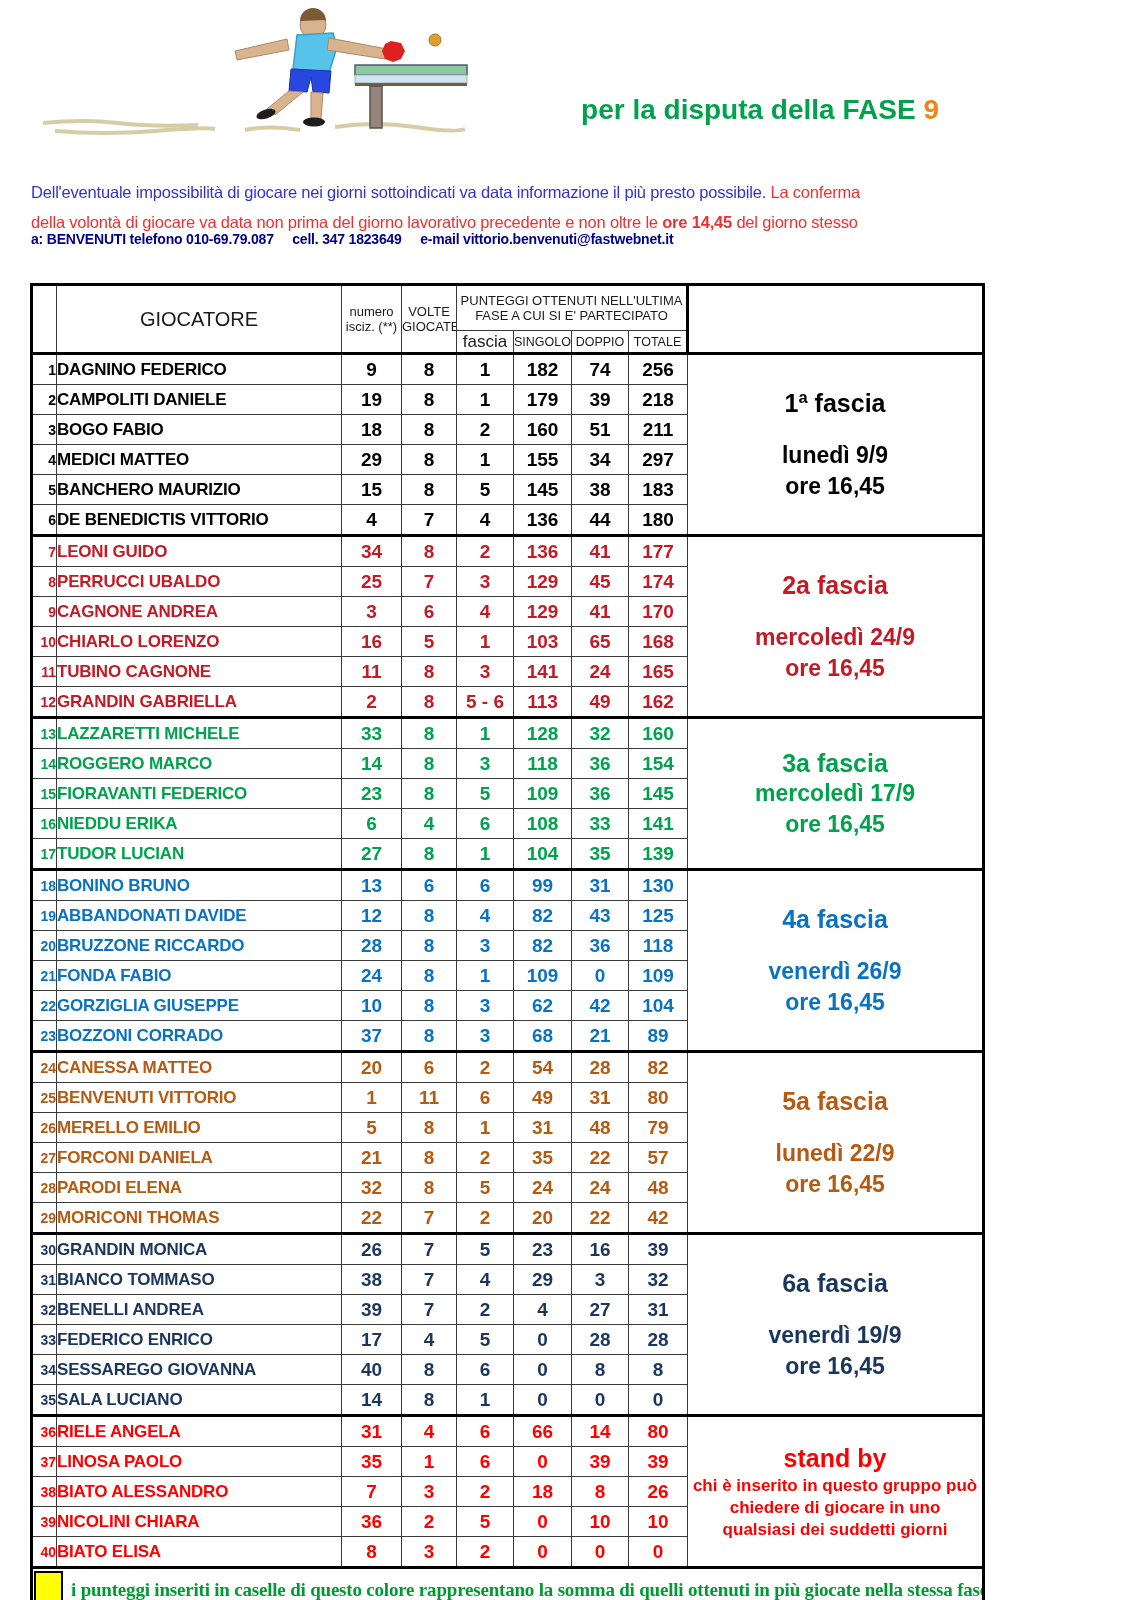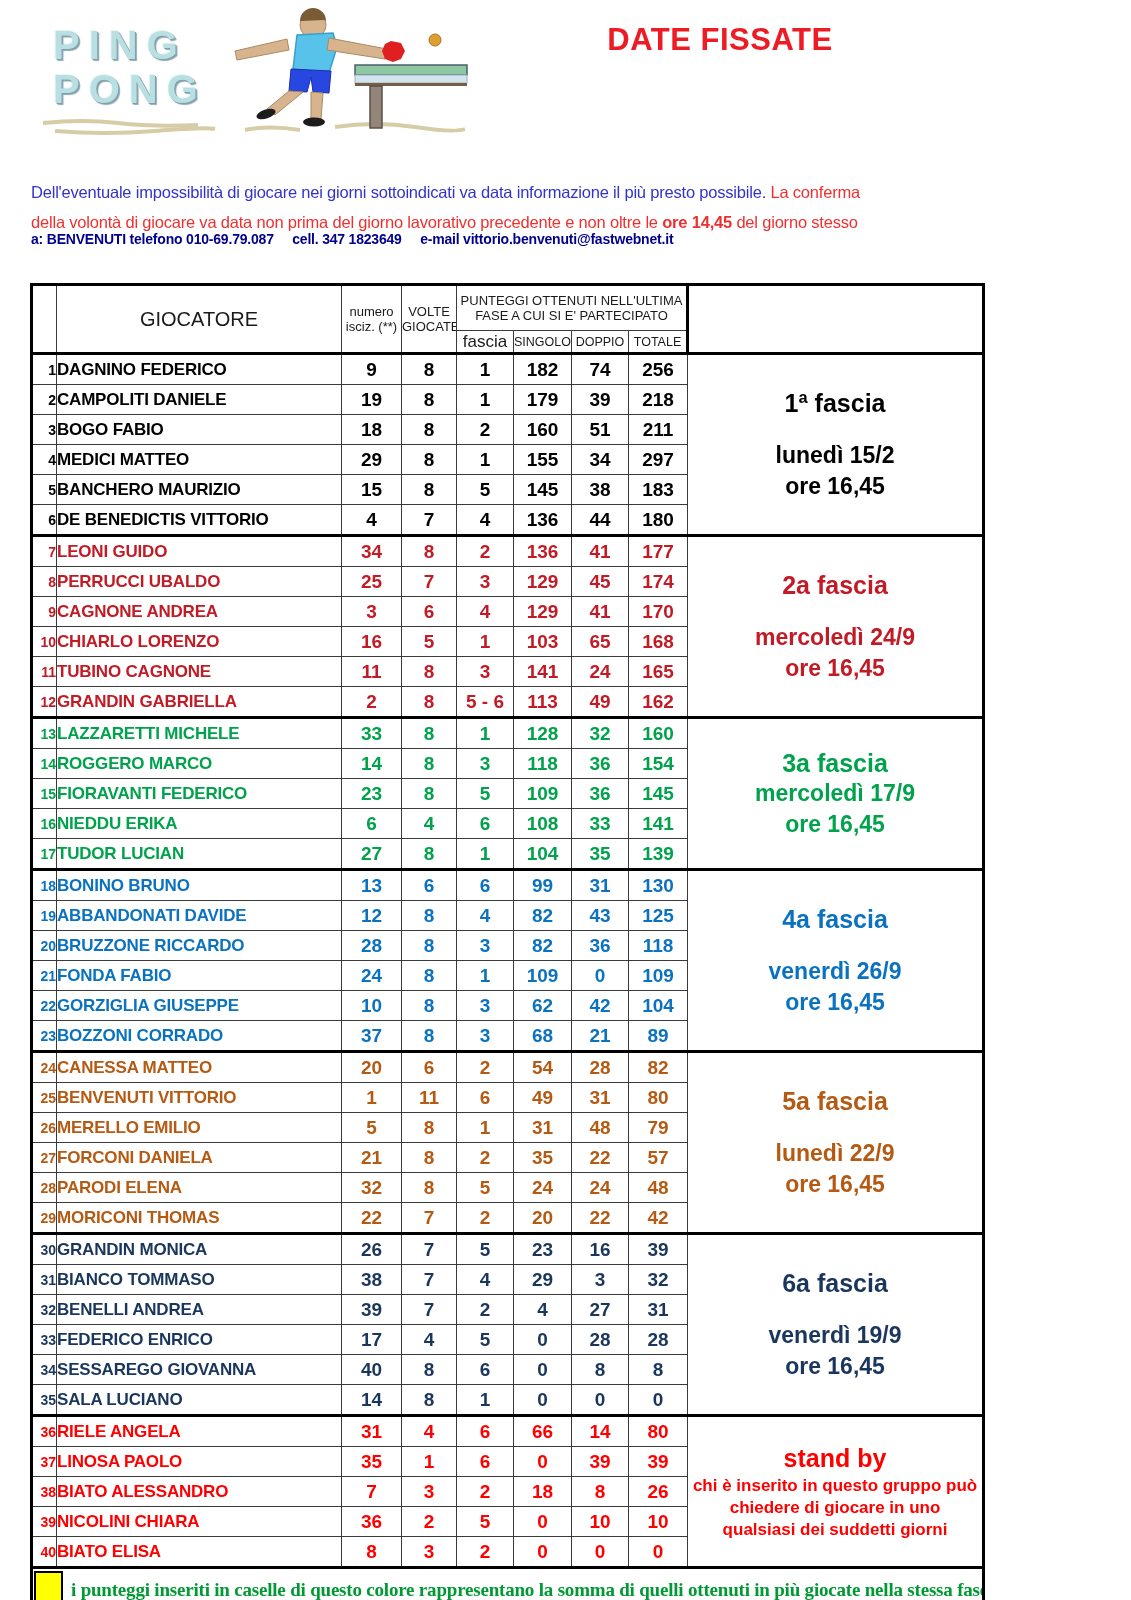--- a/index.html
+++ b/index.html
@@ -92,27 +92,24 @@
         <polygon points="262,30 298,28 302,42 294,68 258,64" fill="#57c3ea" stroke="#3a9fc6" stroke-width="1.5"></polygon>
         <polygon points="294,33 352,44 350,54 292,45" fill="#d8b48e" stroke="#a98a64" stroke-width="1"></polygon>
         <polygon points="256,64 296,66 294,88 278,87 276,72 272,87 254,86" fill="#2847e0" stroke="#1a2fa8" stroke-width="1"></polygon>
         <polygon points="276,87 288,88 286,114 276,113" fill="#d8b48e" stroke="#a98a64" stroke-width="1"></polygon>
         <polygon points="254,86 268,87 240,110 232,104" fill="#d8b48e" stroke="#a98a64" stroke-width="1"></polygon>
         <ellipse cx="279" cy="117" rx="11" ry="4.5" fill="#1c1c1c"></ellipse>
         <ellipse cx="231" cy="109" rx="10" ry="4.5" fill="#1c1c1c" transform="rotate(-18 231 109)"></ellipse>
         <polygon points="356,36 366,38 370,46 366,54 358,57 350,54 347,46 350,39" fill="#e02020"></polygon>
       </g>
     </svg>
-    <div class="logo-text">
-      <div>PING</div>
-      <div>PONG</div>
-    </div>
   </div>
 
-  <div class="main-title">DATE FISSATE</div>
+  <div class="sub-title"><span>per la disputa della FASE</span>
+    <span class="fase-number">9</span></div>
 
   <div class="schedule-note">
     <span class="blue">Dell'eventuale impossibilità di giocare nei giorni sottoindicati va data informazione il più presto possibile.</span>
     <span class="red">La conferma della volontà di giocare va data non prima del giorno lavorativo precedente e non oltre le</span>
     <span class="red bold">ore 14,45</span>
     <span class="red">del giorno stesso</span>
   </div>
 
   <div class="contact-line">a: BENVENUTI telefono 010-69.79.087     cell. 347 1823649     e-mail vittorio.benvenuti@fastwebnet.it</div>
 
@@ -149,21 +146,21 @@
           <td class="rank">1</td>
           <td class="name">DAGNINO FEDERICO</td>
           <td class="num">9</td>
           <td class="num">8</td>
           <td class="num">1</td>
           <td class="num">182</td>
           <td class="num">74</td>
           <td class="num">256</td>
           <td rowspan="6" class="annotation" style="color: rgb(0, 0, 0);">
             <div class="ann-title gap">1ª fascia</div>
-            <div class="ann-line">lunedì 15/2</div>
+            <div class="ann-line">lunedì 9/9</div>
             <div class="ann-line">ore 16,45</div>
           </td>
         </tr>
         <tr style="color: rgb(0, 0, 0);">
           <td class="rank">2</td>
           <td class="name">CAMPOLITI DANIELE</td>
           <td class="num">19</td>
           <td class="num">8</td>
           <td class="num">1</td>
           <td class="num">179</td>

